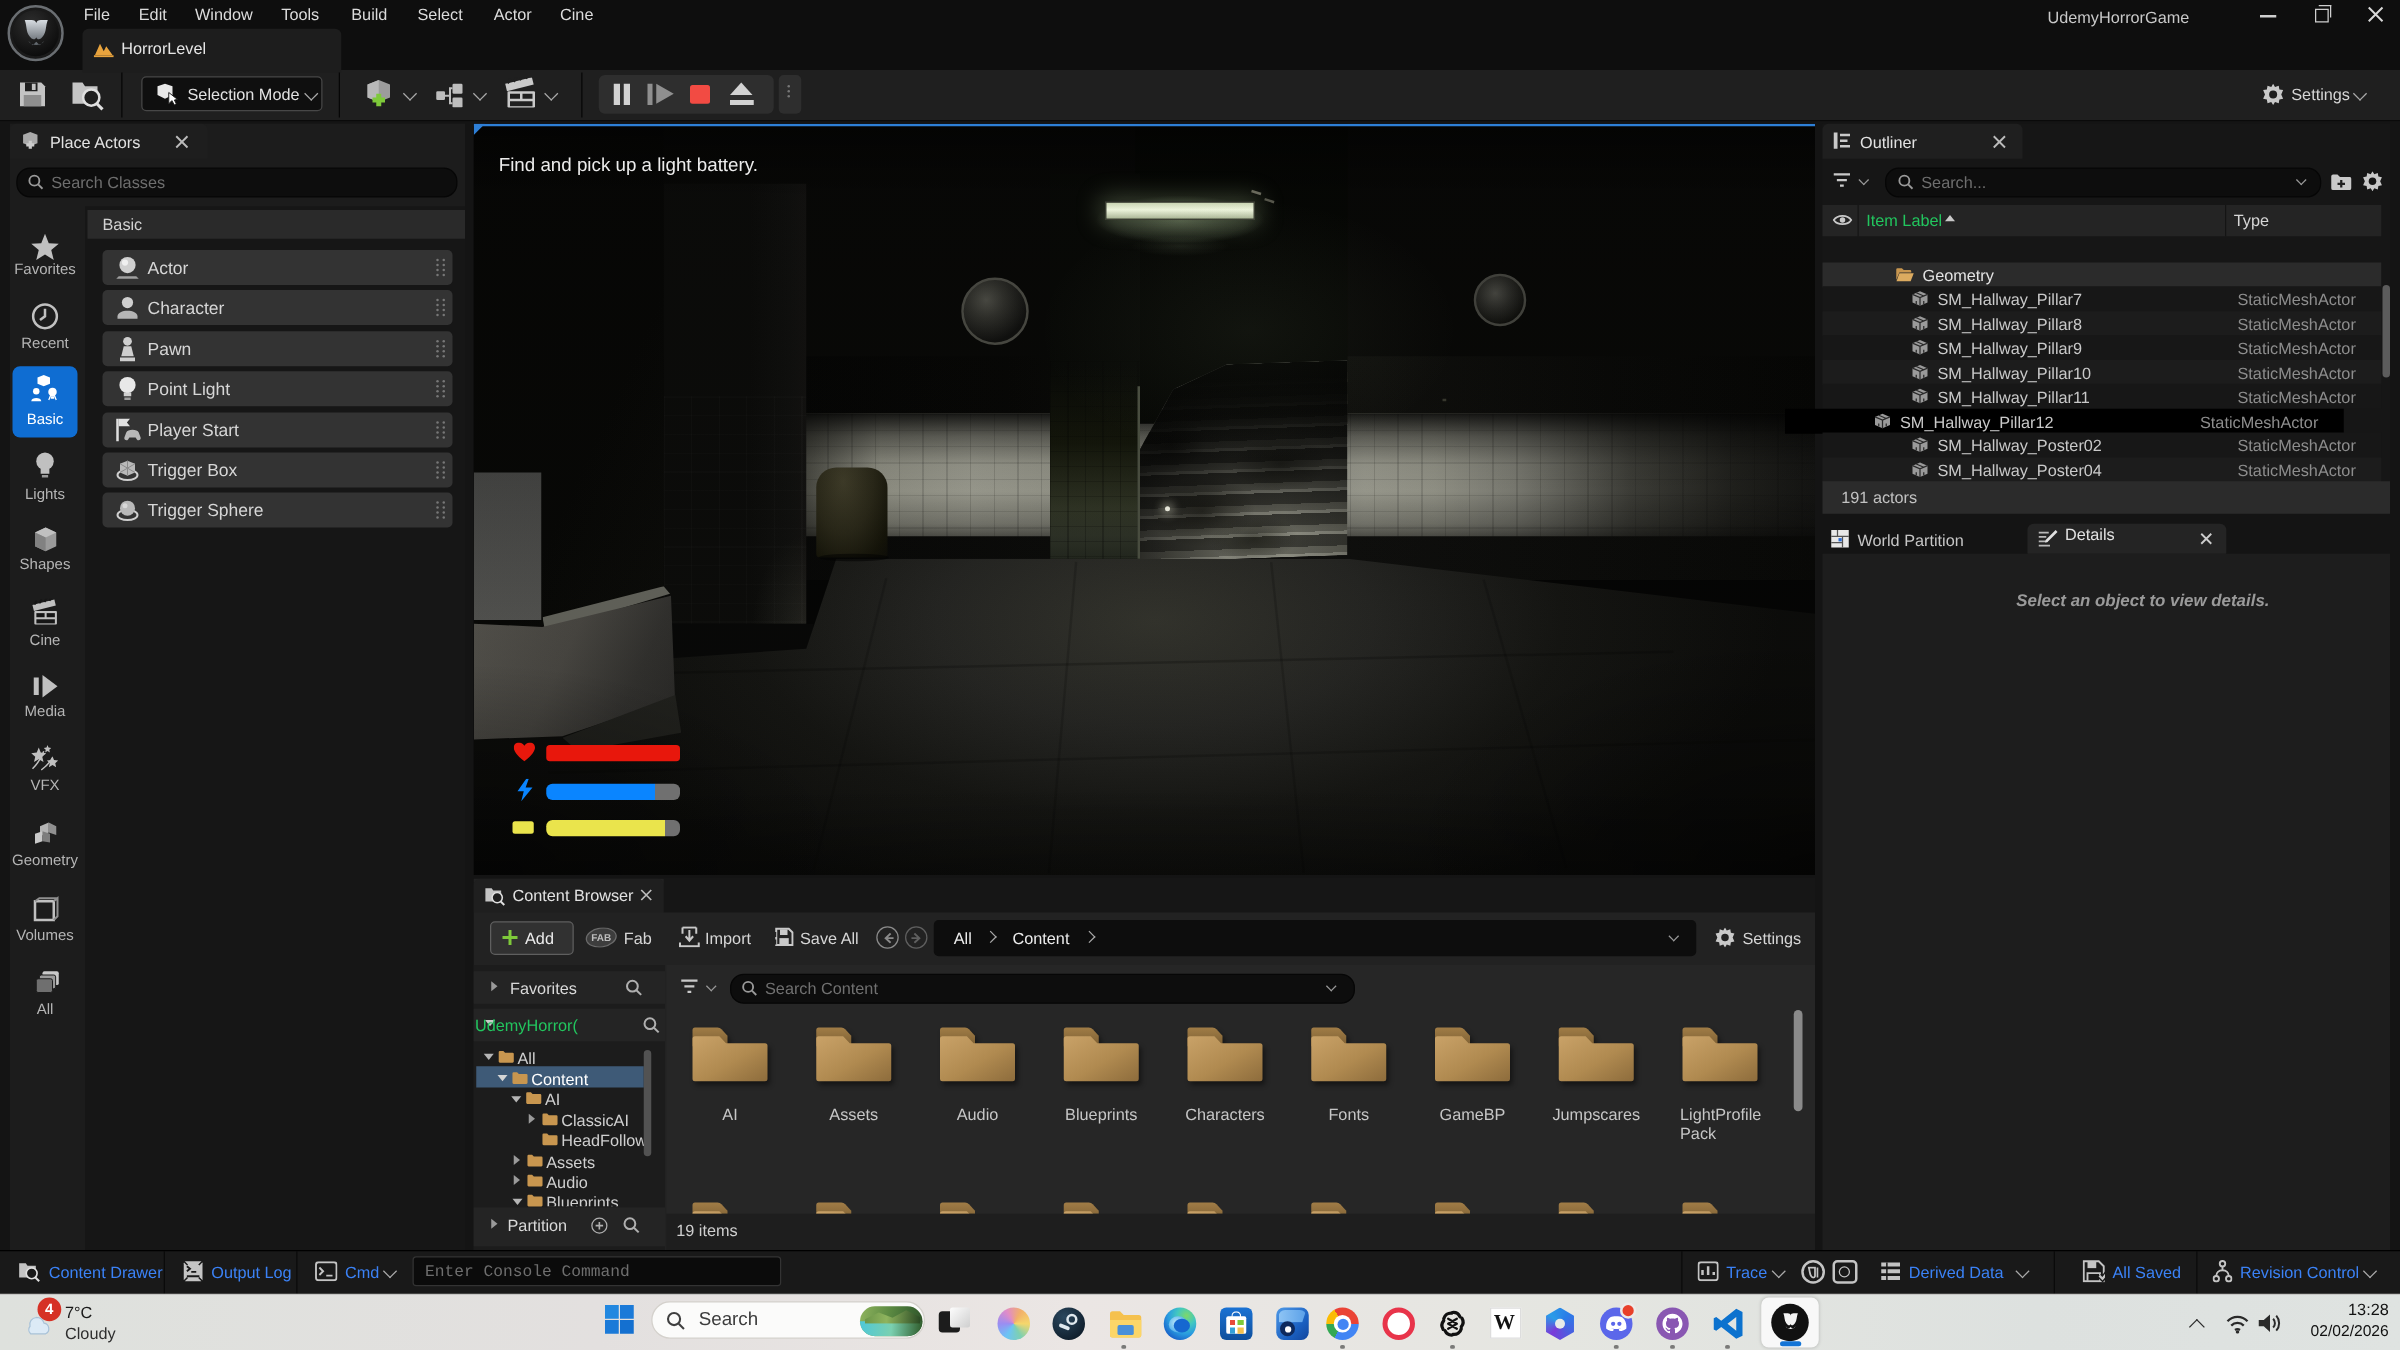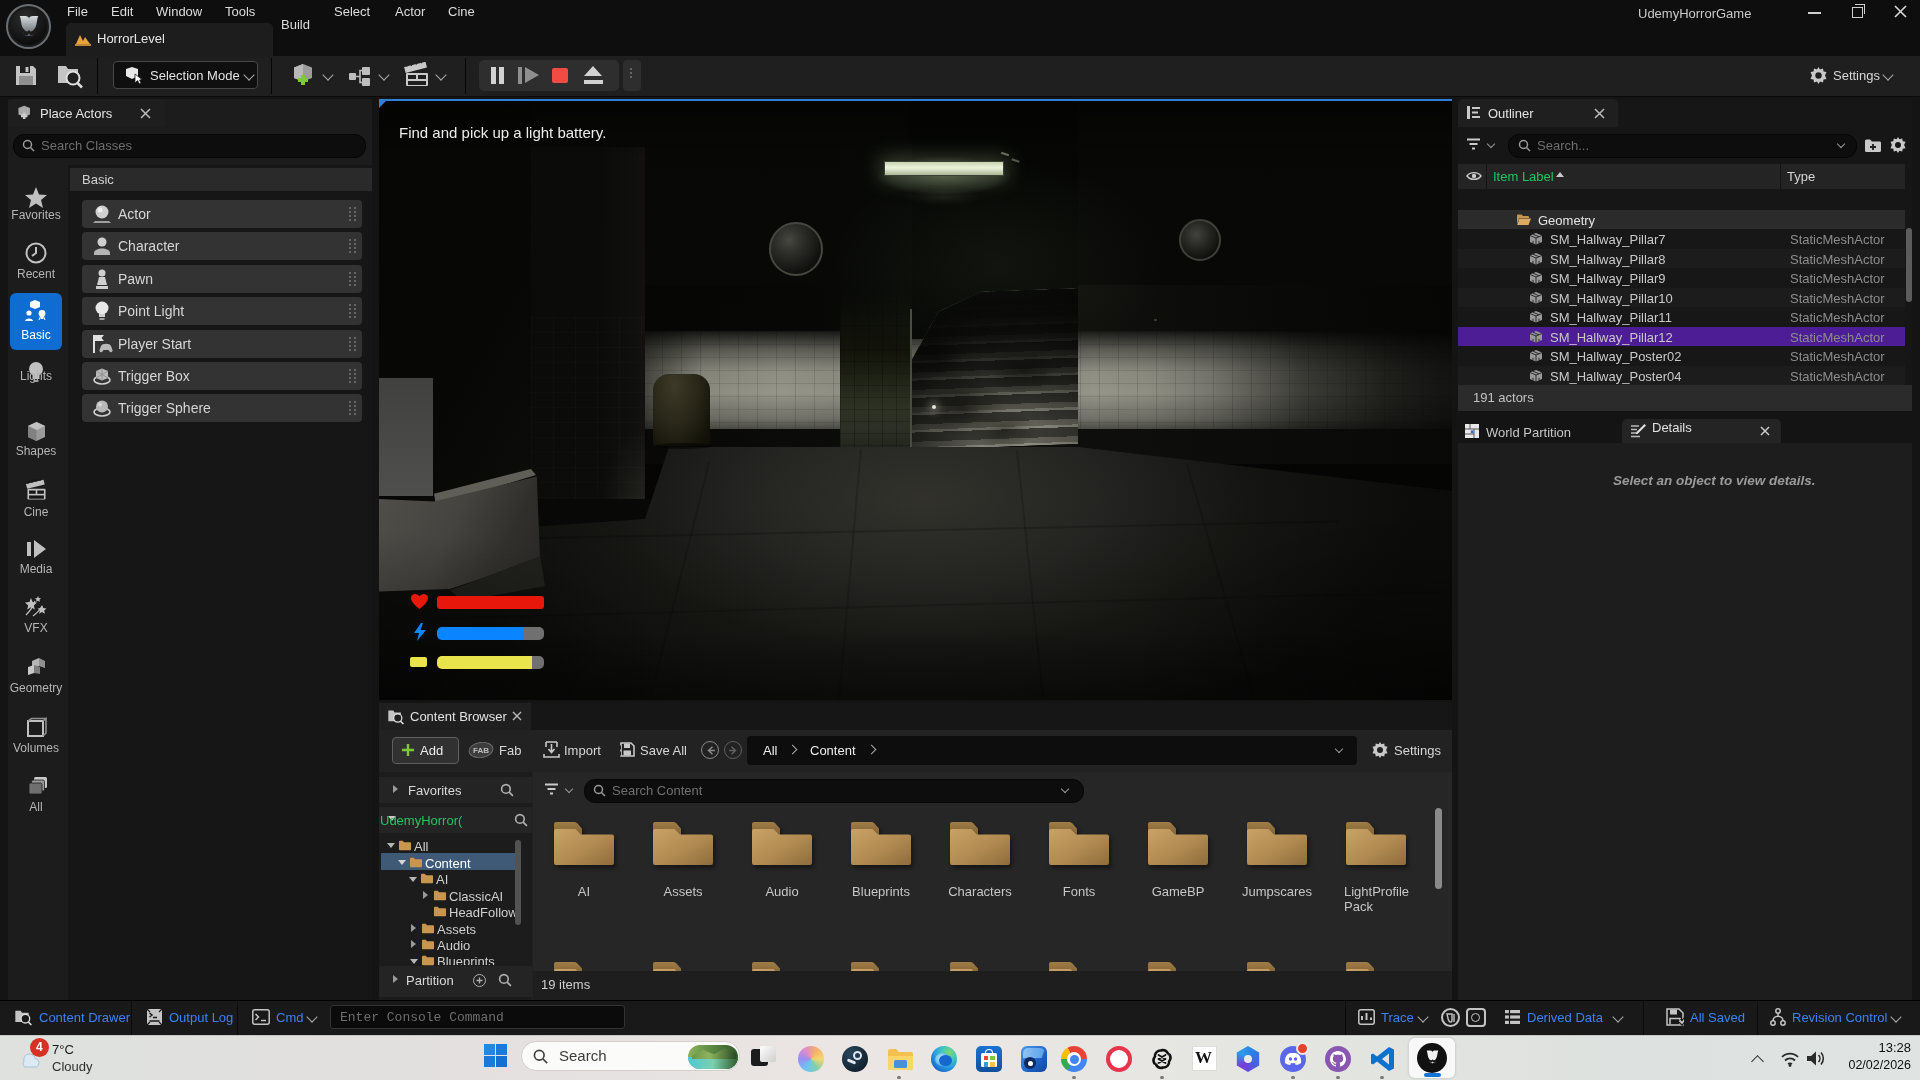--- a/index.html
+++ b/index.html
@@ -34,21 +34,21 @@
           <stop offset="0.6" stop-color="#8a9096"></stop>
           <stop offset="1" stop-color="#5a6066"></stop>
         </linearGradient>
       </defs>
       <path d="M3 2 C5 7 4 12 7 16 C9 19 12 20 13 17 L13 5 C13 3 11 2 9 2 Z M23 2 C21 7 22 12 19 16 C17 19 14 20 13 17 L13 5 C13 3 15 2 17 2 Z M6 20 C9 25 17 25 20 20 L16 24 L13 21 L10 24 Z" fill="url(#uel)"></path>
     </svg>
 <div class="ab menu nw" style="left:67px;top:4px">File</div>
 <div class="ab menu nw" style="left:111px;top:4px">Edit</div>
 <div class="ab menu nw" style="left:156px;top:4px">Window</div>
 <div class="ab menu nw" style="left:225px;top:4px">Tools</div>
-<div class="ab menu nw" style="left:281px;top:17px">Build</div>
+<div class="ab menu nw" style="left:281px;top:4px">Build</div>
 <div class="ab menu nw" style="left:334px;top:4px">Select</div>
 <div class="ab menu nw" style="left:395px;top:4px">Actor</div>
 <div class="ab menu nw" style="left:448px;top:4px">Cine</div>
 <div class="ab nw" style="left:1638px;top:6px;color:#c9c9c9;font-size:13px">UdemyHorrorGame</div>
 <div class="ab" style="left:1808px;top:12px;width:13px;height:1.5px;background:#cfcfcf"></div>
 <div class="ab" style="left:1852px;top:7px;width:9px;height:9px;border:1.5px solid #cfcfcf"></div>
 <div class="ab" style="left:1855px;top:4px;width:9px;height:9px;border-top:1.5px solid #cfcfcf;border-right:1.5px solid #cfcfcf"></div>
 <svg class="ab" style="left:1894px;top:5px" width="13" height="13" viewBox="0 0 13 13">
       <path d="M1 1 L12 12 M12 1 L1 12" stroke="#d8d8d8" stroke-width="1.6"></path>
     </svg>
@@ -173,21 +173,21 @@
       <circle cx="20" cy="14.5" r="3.4" fill="#fff"></circle>
       <rect x="18.6" y="18" width="2.8" height="2" fill="#fff"></rect>
       <path d="M17 21 l2-5 M23 21 l-2-5" stroke="#fff" stroke-width="1"></path>
     </svg>
 <div class="ab rail" style="left:6px;top:328px;color:#fff">Basic</div>
 <svg class="ab" style="left:26px;top:361px" width="20" height="25" viewBox="0 0 20 25">
       <circle cx="10" cy="8" r="7" fill="#c0c0c0"></circle>
       <rect x="6.5" y="14" width="7" height="4" fill="#c0c0c0"></rect>
       <rect x="7.5" y="19" width="5" height="2" fill="#9a9a9a"></rect>
     </svg>
-<div class="ab rail" style="left:6px;top:369px">Lights</div>
+<div class="ab rail" style="left:6px;top:388px">Lights</div>
 <svg class="ab" style="left:26px;top:421px" width="21" height="21" viewBox="0 0 21 21">
       <path d="M10.5 1 L19 5 L19 16 L10.5 20 L2 16 L2 5 Z" fill="#9a9a9a"></path>
       <path d="M10.5 1 L19 5 L10.5 9 L2 5 Z" fill="#c0c0c0"></path>
       <path d="M10.5 9 L10.5 20 L2 16 L2 5 Z" fill="#818181"></path>
     </svg>
 <div class="ab rail" style="left:6px;top:444px">Shapes</div>
 <svg class="ab" style="left:25px;top:479px" width="23" height="23" viewBox="0 0 28 26">
       <g transform="rotate(-14 6 8)">
         <rect x="2" y="4" width="22" height="6" fill="#c0c0c0"></rect>
         <path d="M4 4 l3 -3 M9 4 l3 -3 M14 4 l3 -3 M19 4 l3 -3" stroke="#161616" stroke-width="2"></path>
@@ -537,21 +537,21 @@
       <span style="position:absolute;left:92px;top:3px">SM_Hallway_Pillar10</span>
       <span class="ol-type">StaticMeshActor</span>
     </div>
 <div class="ol-row" style="left:1458px;top:307px;background:#171717">
       <svg style="position:absolute;left:71px;top:3px" width="14" height="14" viewBox="0 0 14 14">
         <use href="#mcube"></use>
       </svg>
       <span style="position:absolute;left:92px;top:3px">SM_Hallway_Pillar11</span>
       <span class="ol-type">StaticMeshActor</span>
     </div>
-<div class="ol-row" style="left:1458px;top:326.5px;background:#4c1d95">
+<div class="ol-row" style="left:1428px;top:326.5px;background:#000000">
       <svg style="position:absolute;left:71px;top:3px" width="14" height="14" viewBox="0 0 14 14">
         <use href="#mcube"></use>
       </svg>
       <span style="position:absolute;left:92px;top:3px">SM_Hallway_Pillar12</span>
       <span class="ol-type">StaticMeshActor</span>
     </div>
 <div class="ol-row" style="left:1458px;top:346px;background:#171717">
       <svg style="position:absolute;left:71px;top:3px" width="14" height="14" viewBox="0 0 14 14">
         <use href="#mcube"></use>
       </svg>

